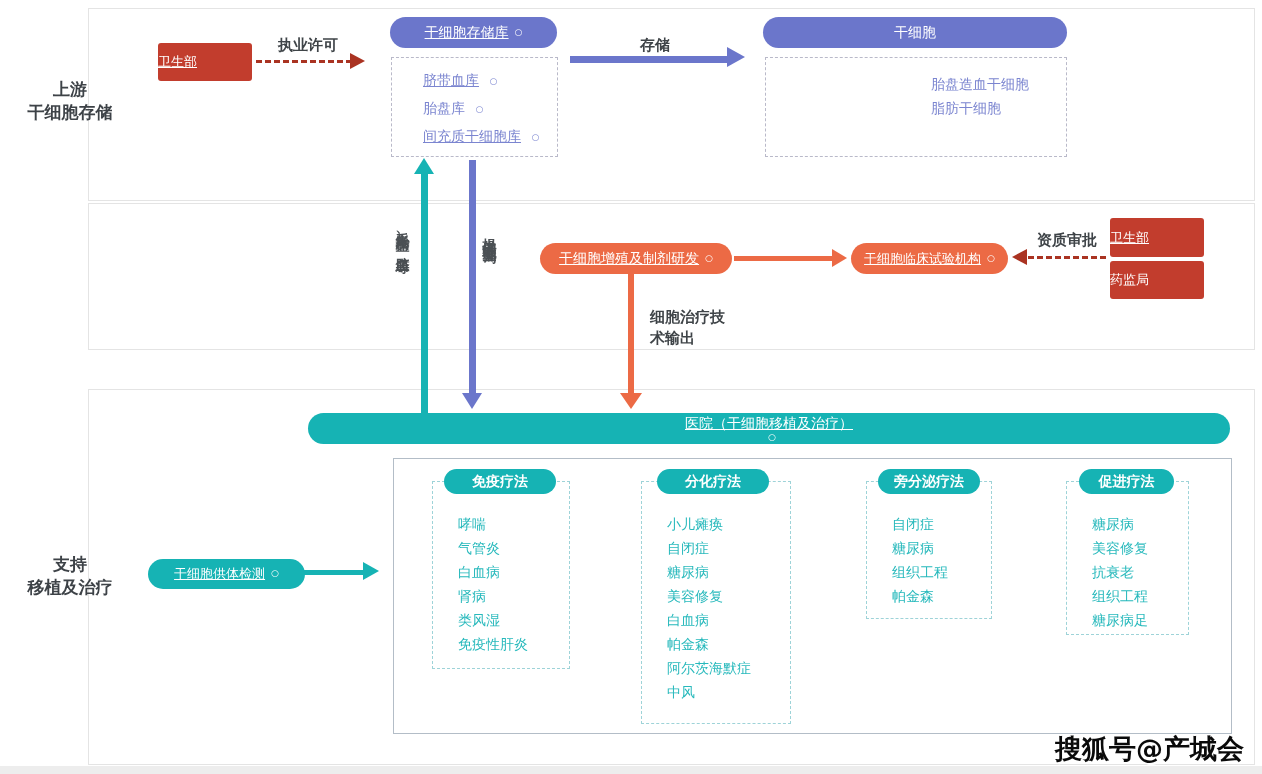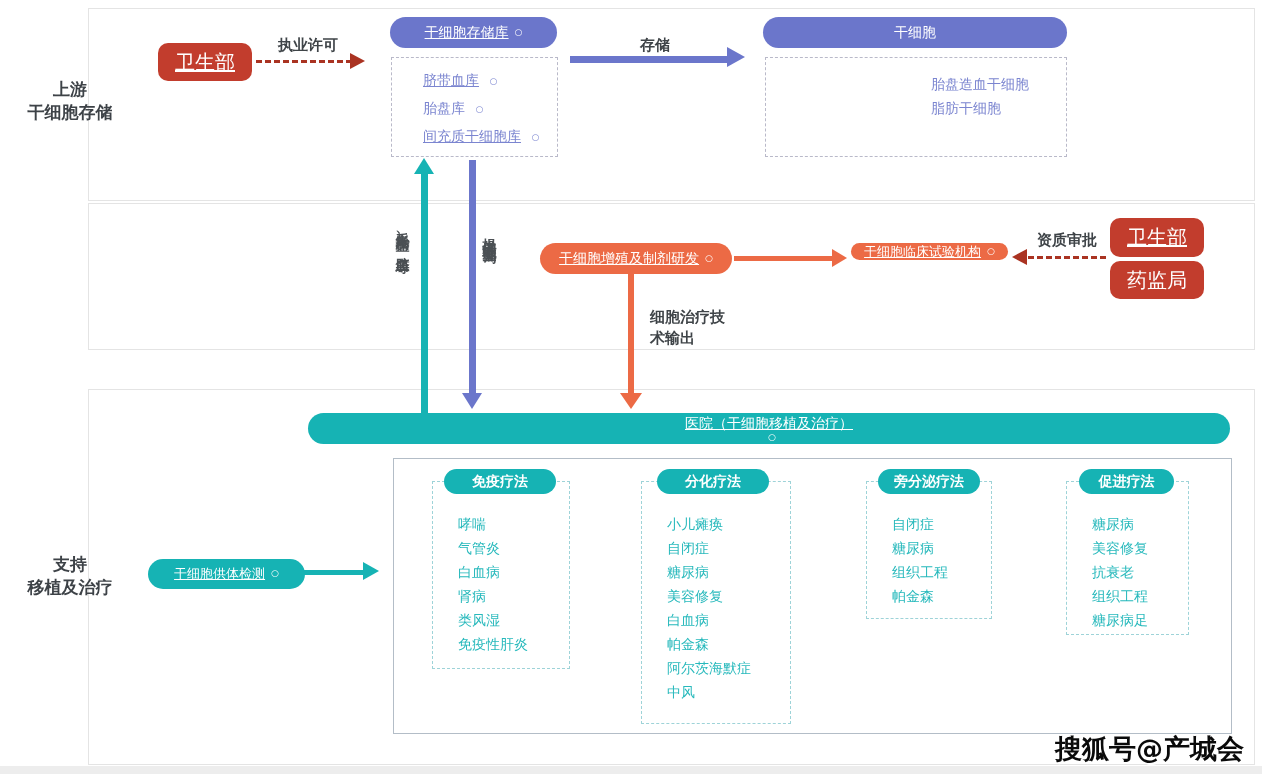--- a/index.html
+++ b/index.html
@@ -1,20 +1,20 @@
 <!DOCTYPE html>
 <html><head>
 <meta charset="utf-8">
 <style>
   html,body{margin:0;padding:0;background:#fff;}
   body{font-family:"DejaVu Sans","Liberation Sans",sans-serif;}
   #canvas{position:relative;width:1262px;height:774px;background:#fff;overflow:hidden;}
   .row{position:absolute;border:1px solid #e4e4e4;background:#fff;}
   .side-label{position:absolute;width:130px;text-align:center;font-size:17px;font-weight:bold;color:#3d4247;line-height:23px;}
-  .redbox{position:absolute;background:#c23d2d;border-radius:10px;color:#fff;font-size:20px;display:flex;align-items:center;justify-content:center;}
+  .redbox{position:absolute;background:#c23d2d;border-radius:3px;color:#fff;font-size:13px;display:flex;align-items:center;}
   .pill{position:absolute;border-radius:16px;color:#fff;font-size:14px;display:flex;align-items:center;justify-content:center;white-space:nowrap;}
   .pill .u, .redbox .u{text-decoration:underline;}
   .circle{font-size:9px;margin-left:6px;position:relative;top:-1px;}
   .dashed-box{position:absolute;border:1px dashed #b9b9c9;background:#fff;}
   .bank-items{padding:14px 0 0 31px;font-size:14px;color:#7b85d0;}
   .bank-item{margin-bottom:10px;white-space:nowrap;}
   .bank-item .u{text-decoration:underline;}
   .sc-col{position:absolute;top:14px;font-size:14px;color:#7b85d0;line-height:24px;white-space:nowrap;}
   .hline{position:absolute;}
   .dash-line{position:absolute;height:0;border-top:3px dashed #aa3322;}
@@ -108,21 +108,21 @@
 术输出</div>
 
   <div class="pill" style="left:540px;top:243px;width:192px;height:31px;background:#ec6a45;">
     <span class="u">干细胞增殖及制剂研发</span>
     <span class="circle">○</span>
   </div>
 
   <div class="hline" style="left:734px;top:256px;width:98px;height:5px;background:#ec6a45;"></div>
   <div class="tri" style="left:832px;top:249px;border-top:9px solid transparent;border-bottom:9px solid transparent;border-left:15px solid #ec6a45;"></div>
 
-  <div class="pill" style="left:851px;top:243px;width:157px;height:17px;background:#ec6a45;font-size:13px;">
+  <div class="pill" style="left:851px;top:243px;width:157px;height:31px;background:#ec6a45;font-size:13px;">
     <span class="u">干细胞临床试验机构</span>
     <span class="circle">○</span>
   </div>
 
   <div class="tri" style="left:1012px;top:249px;border-top:8px solid transparent;border-bottom:8px solid transparent;border-right:15px solid #aa3322;"></div>
   <div class="dash-line" style="left:1028px;top:256px;width:78px;"></div>
   <div class="arrow-label" style="left:1022px;top:231px;width:90px;">资质审批</div>
 
   <div class="redbox" style="left:1110px;top:218px;width:94px;height:39px;">
     <span class="u">卫生部</span>

